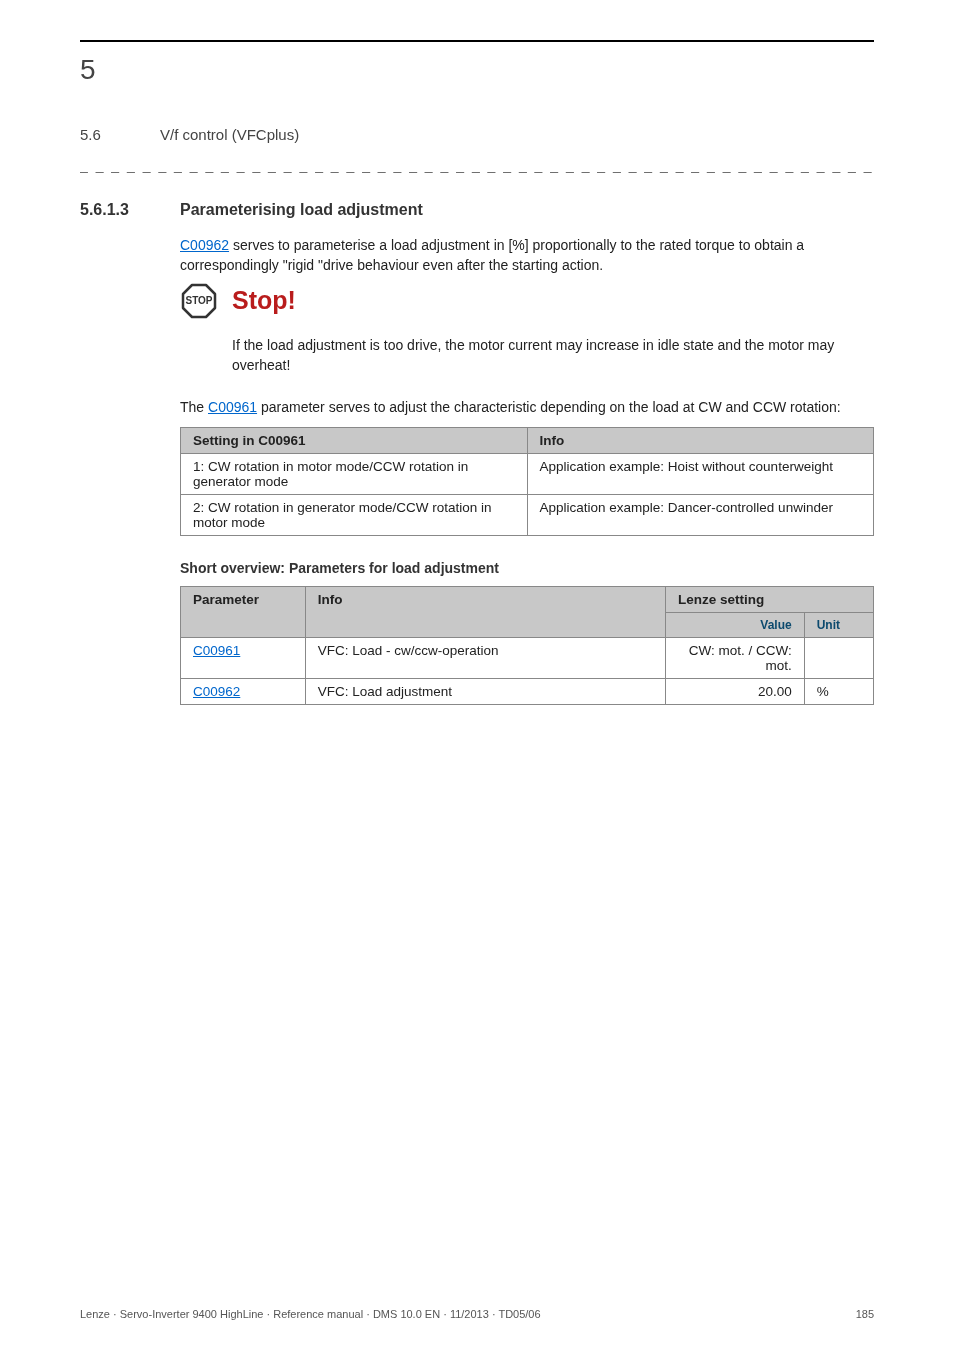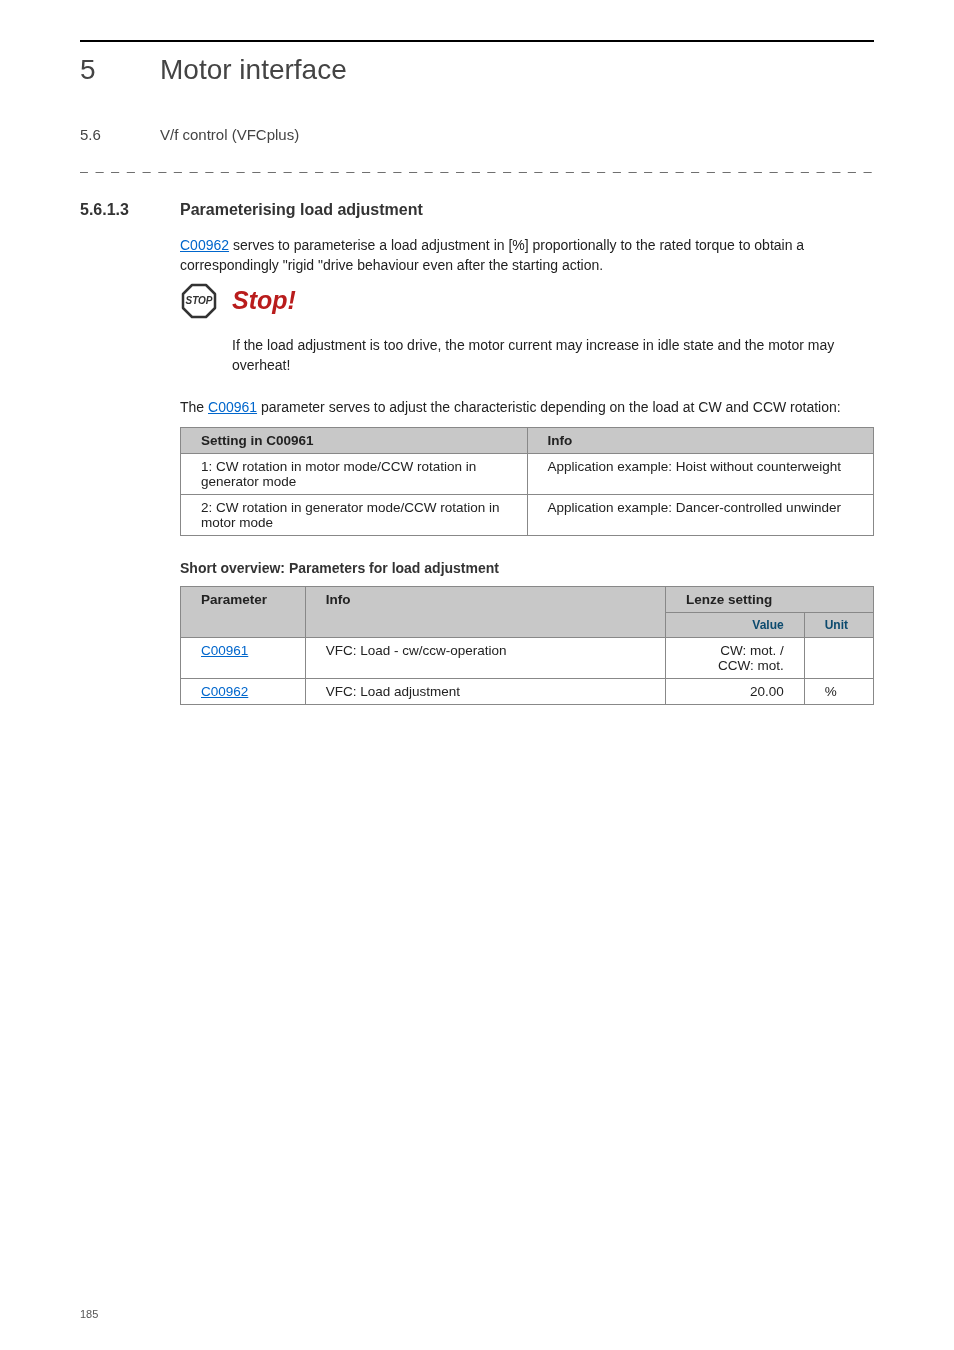--- a/index.html
+++ b/index.html
@@ -108,21 +108,20 @@
     content: "•";
     position: absolute;
     left: 4px;
     top: 0;
   }
   .stop-block {
     display: flex;
     align-items: flex-start;
     gap: 14px;
     margin: 6px 0 6px 0;
-    font-style: italic;
   }
   .stop-icon {
     flex: 0 0 auto;
     margin-top: -4px;
   }
   .stop-title {
     font-size: 25px;
     font-weight: 700;
     color: #b91c1c;
   }
@@ -133,21 +132,21 @@
     line-height: 1.45;
   }
   table.gridtable {
     border-collapse: collapse;
     width: 100%;
     margin: 8px 0 24px 0;
     font-size: 13.5px;
   }
   table.gridtable th, table.gridtable td {
     border: 1px solid var(--table-border);
-    padding: 5px 20px;
+    padding: 5px 12px;
     text-align: left;
     vertical-align: top;
   }
   table.gridtable th {
     background: var(--table-header-bg);
     font-weight: 700;
   }
   .subh {
     background: var(--table-subheader-bg);
     font-size: 12px;
@@ -173,21 +172,20 @@
     justify-content: space-between;
   }
 </style>
 </head>
 <body>
 
 <hr class="top-rule">
 
 <div class="header">
   <div class="chnum">5</div>
-  <div class="chtitle">Motor interface</div>
 </div>
 <div class="subheader">
   <div class="secnum">5.6</div>
   <div class="sectitle">V/f control (VFCplus)</div>
 </div>
 
 <div class="dashed-rule">_ _ _ _ _ _ _ _ _ _ _ _ _ _ _ _ _ _ _ _ _ _ _ _ _ _ _ _ _ _ _ _ _ _ _ _ _ _ _ _ _ _ _ _ _ _ _ _ _ _ _ _ _ _ _ _ _ _ _ _ _ _ _ _</div>
 
 <div class="section-heading">
   <div class="num">5.6.1.3</div>
@@ -261,14 +259,15 @@
         <td>VFC: Load adjustment</td>
         <td class="right">20.00</td>
         <td>%</td>
       </tr>
     </tbody>
   </table>
 
 </div>
 
 <div class="footer">
+  <span>Lenze · Servo-Inverter 9400 HighLine · Reference manual · DMS 10.0 EN · 11/2013 · TD05/06</span>
   <span>185</span>
 </div>
 
 </body></html>

